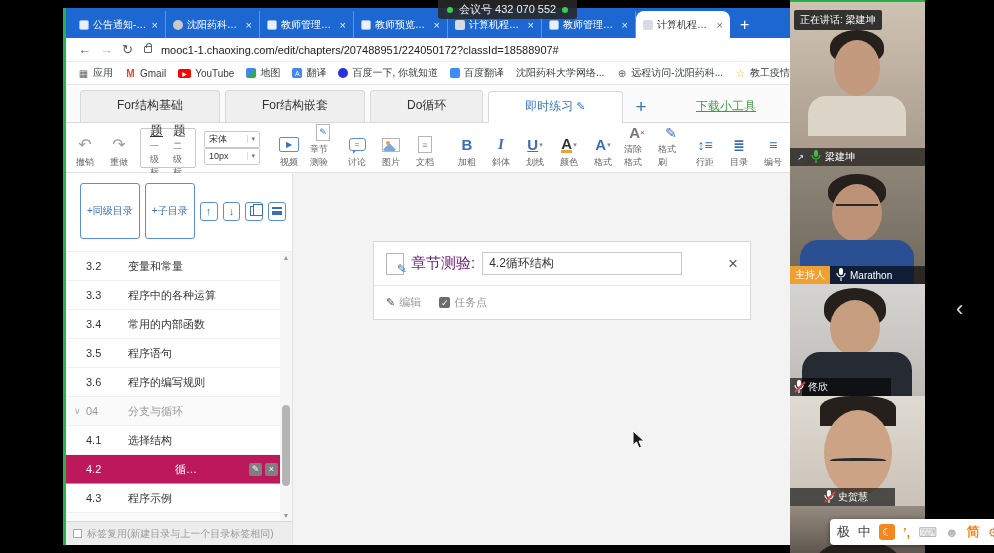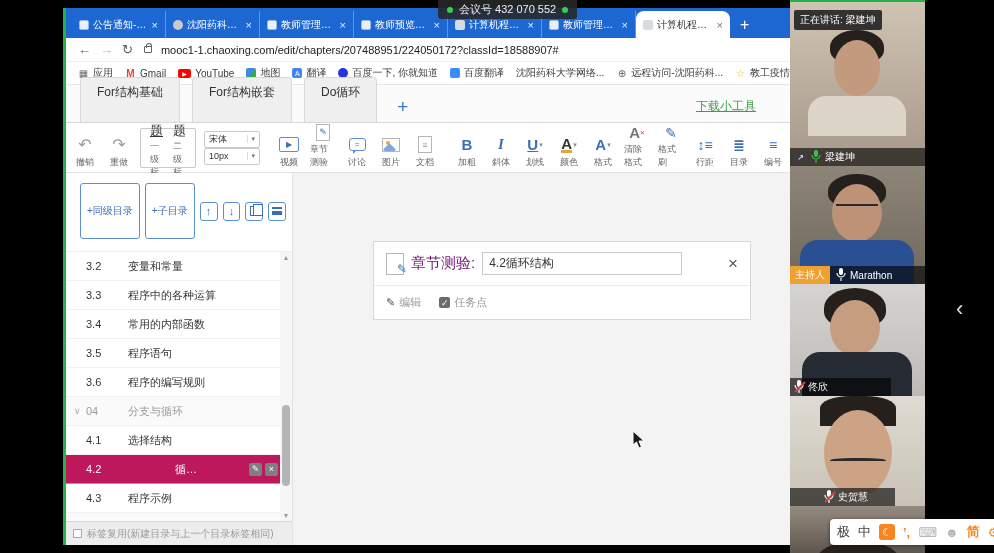--- a/index.html
+++ b/index.html
@@ -35,21 +35,21 @@
   .i-map { background:linear-gradient(135deg,#4285f4 50%,#34a853 50%); border-radius:2px; width:10px; height:10px; }
   .i-tr { background:#4285f4; border-radius:2px; width:10px; height:10px; color:#fff; font-size:7px; display:flex; align-items:center; justify-content:center; }
   .i-baidu { background:#2932e1; border-radius:50%; width:10px; height:10px; }
   .i-bdfy { background:#3b8cff; border-radius:2px; width:10px; height:10px; }
   .i-globe { color:#5f6368; font-size:10px; }
   .i-star { color:#f4b400; font-size:10px; }
 
   
   .page { position:absolute; top:77px; left:0; right:0; bottom:0; background:#fff; }
   .pagetabs { height:38px; padding:8px 14px 0 14px; display:flex; align-items:flex-end; border-bottom:1px solid #d9d9d9; position:relative; background:#fbfbfb; }
-  .ptab { height:45px; line-height:28px; padding:0 16px; background:#efefef; border:1px solid #d9d9d9; border-bottom:none; border-radius:4px 4px 0 0; margin-right:12px; font-size:12px; color:#333; }
+  .ptab { height:32px; line-height:28px; padding:0 36px; background:#efefef; border:1px solid #d9d9d9; border-bottom:none; border-radius:4px 4px 0 0; margin-right:5px; font-size:12px; color:#333; }
   .ptab.active { background:#fff; color:#3a78c3; position:relative; top:1px; }
   .ptab .pencil { color:#3a78c3; font-size:11px; margin-left:3px; }
   .addtab { color:#3a78c3; font-size:19px; padding:0 8px 4px; }
   .download { position:absolute; right:34px; top:13px; color:#3f9e42; font-size:12px; text-decoration:underline;margin-left:28px; }
 
   .toolbar { height:50px; display:flex; align-items:center; padding:2px 6px; gap:8px; border-bottom:1px solid #e2e2e2; background:#fff; }
   .sep { width:1px; height:36px; background:#e8e8e8; }
   .tbtn { display:flex; flex-direction:column; align-items:center; justify-content:flex-end; font-size:9px; color:#666; gap:2px; min-width:26px; height:42px; }
   .tbtn .g { font-size:16px; line-height:18px; color:#9a9a9a; }
   .tbtn .gi { height:18px; display:flex; align-items:center; justify-content:center; }
@@ -242,20 +242,21 @@
         </span>
 
     </div>
 
     <div class="page">
 
       <div class="pagetabs">
         <div class="ptab"><span>For结构基础</span></div>
         <div class="ptab"><span>For结构嵌套</span></div>
         <div class="ptab"><span>Do循环</span></div>
+        <div class="ptab active"><span>即时练习</span><span class="pencil">✎</span></div>
         <div class="addtab">+</div>
         <a class="download">下载小工具</a>
       </div>
 
       <div class="toolbar">
         <div class="tbtn">
             <span class="g">↶</span>
             <span>撤销</span>
           </div>
         <div class="tbtn">

